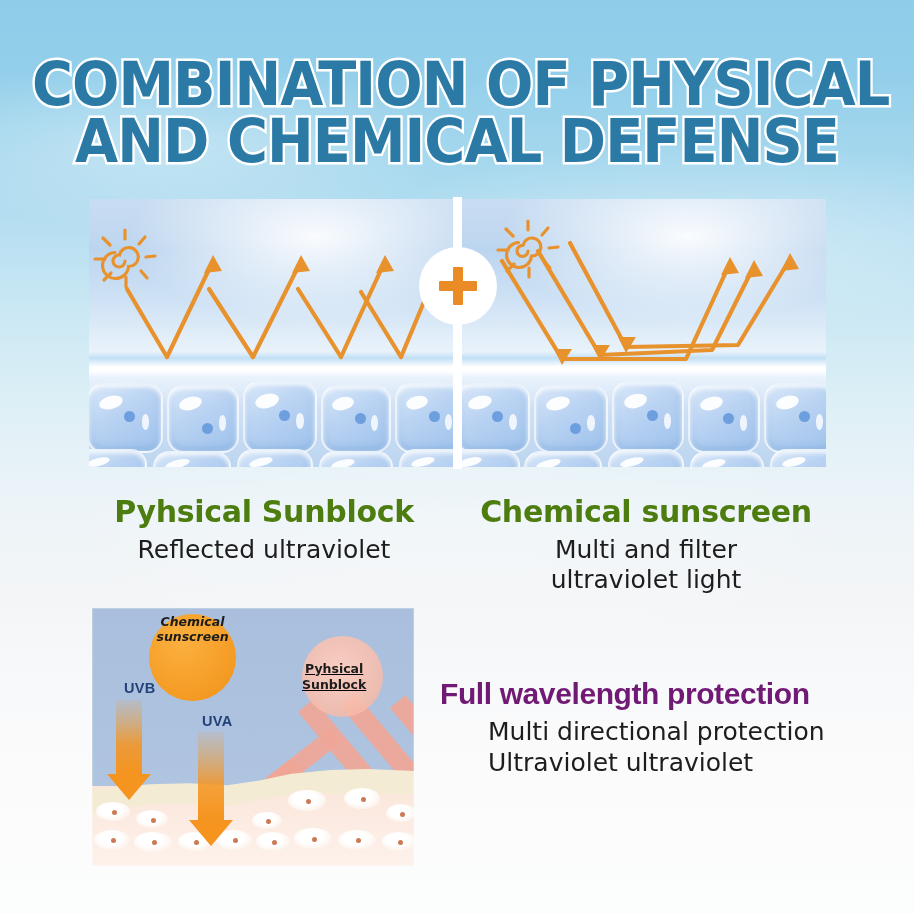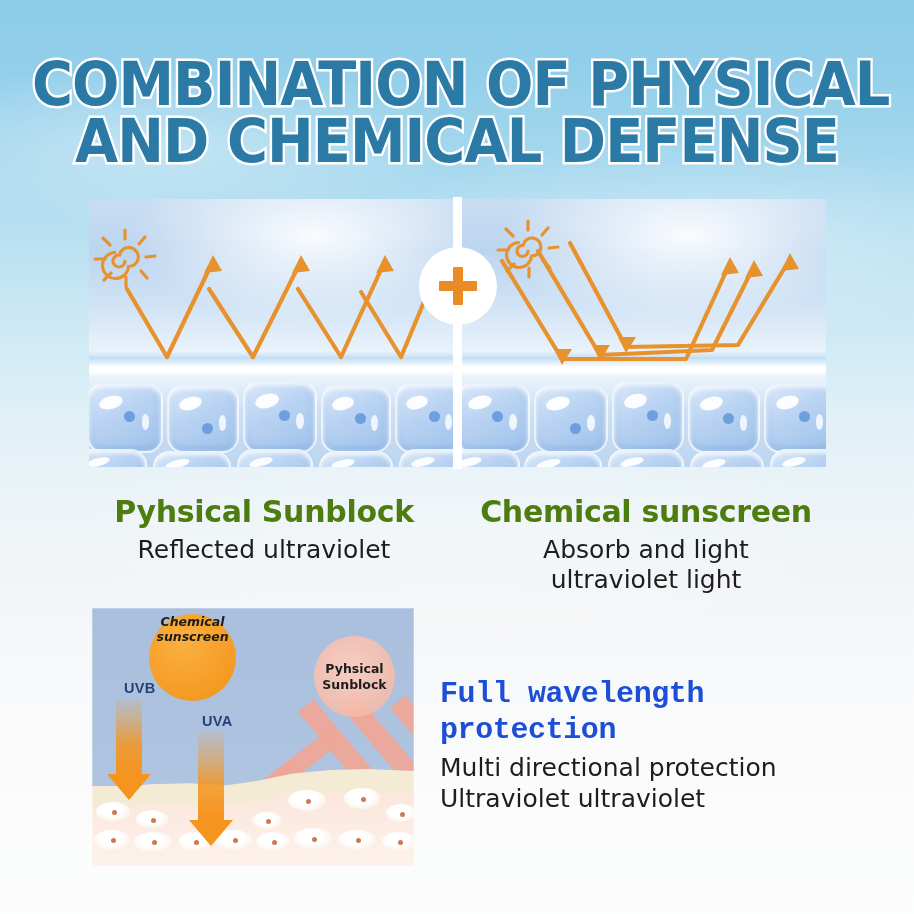--- a/index.html
+++ b/index.html
@@ -150,24 +150,24 @@
     position:absolute; left:57px; top:6px; width:87px; height:87px;
     border-radius:50%;
     background:radial-gradient(circle at 38% 32%, #fbb040, #f49b23 70%, #ef9018 100%);
     display:flex; align-items:flex-start; justify-content:center; text-align:center;font-style:italic;
   }
   .chemcircle span{
     font-family:"DejaVu Sans", sans-serif;
     font-size:12.5px; font-weight:bold; color:#1c1c1c; line-height:15px;
   }
   .physcircle{
-    position:absolute; left:222px; top:28px; width:81px; height:81px;
+    position:absolute; left:210px; top:28px; width:81px; height:81px;
     border-radius:50%;
     background:radial-gradient(circle at 45% 40%, rgba(252,206,192,.95), rgba(247,186,168,.85) 72%, rgba(244,175,155,.6) 100%);
-    display:flex; align-items:center; justify-content:center; text-align:center;
+    display:flex; align-items:center; text-align:center;text-decoration:underline;
   }
   .physcircle span{
     font-family:"DejaVu Sans", sans-serif;
     font-size:12.5px; font-weight:bold; color:#1c1c1c; line-height:16px;
   }
 
   .uvlabel{
     position:absolute; font-family:Liberation Sans, sans-serif;
     font-size:14.5px; font-weight:bold; color:#24427a; letter-spacing:.3px;
   }
@@ -227,27 +227,27 @@
   }
 
   .diagram-border{
     position:absolute; inset:0; border:1px solid rgba(255,255,255,.25);
     pointer-events:none;
   }
 
   
   .rightblock{ position:absolute; left:440px; top:676px; width:440px; }
   .rightblock h3{
-    font-family:Liberation Mono, monospace;
-    font-size:30px; font-weight:bold; color:#1d4ed8; line-height:36px;
+    font-family:Liberation Sans, sans-serif;
+    font-size:30px; font-weight:bold; color:#701a75; line-height:36px;
     letter-spacing:-.4px;
   }
   .rightblock p{
     font-family:"DejaVu Sans", sans-serif;
-    font-size:25px; color:#1d1d1d; line-height:31px; margin-top:4px;
+    font-size:25px; color:#1d1d1d; line-height:31px; margin-top:4px;margin-left:48px;
   }
   svg{ display:block; }
 </style>
 </head>
 <body>
 
 <div class="cloudwash"></div>
 
 <div class="title-wrap">
   <div class="title-line">COMBINATION OF PHYSICAL</div>
@@ -427,21 +427,21 @@
 </div>
 
 <div class="caps">
   <div class="cap left">
     <h3>Pyhsical Sunblock</h3>
     <p>Reflected ultraviolet</p>
   </div>
   <div class="cap right">
     <h3>Chemical sunscreen</h3>
     <p>
-      <span>Absorb and light</span><br>
+      <span>Multi and filter</span><br>
       <span>ultraviolet light</span>
     </p>
   </div>
 </div>
 
 <div class="diagram">
   <div class="dg-sky"></div>
 
   <div class="pinkbar pb1"></div>
   <div class="pinkbar pb2"></div>

